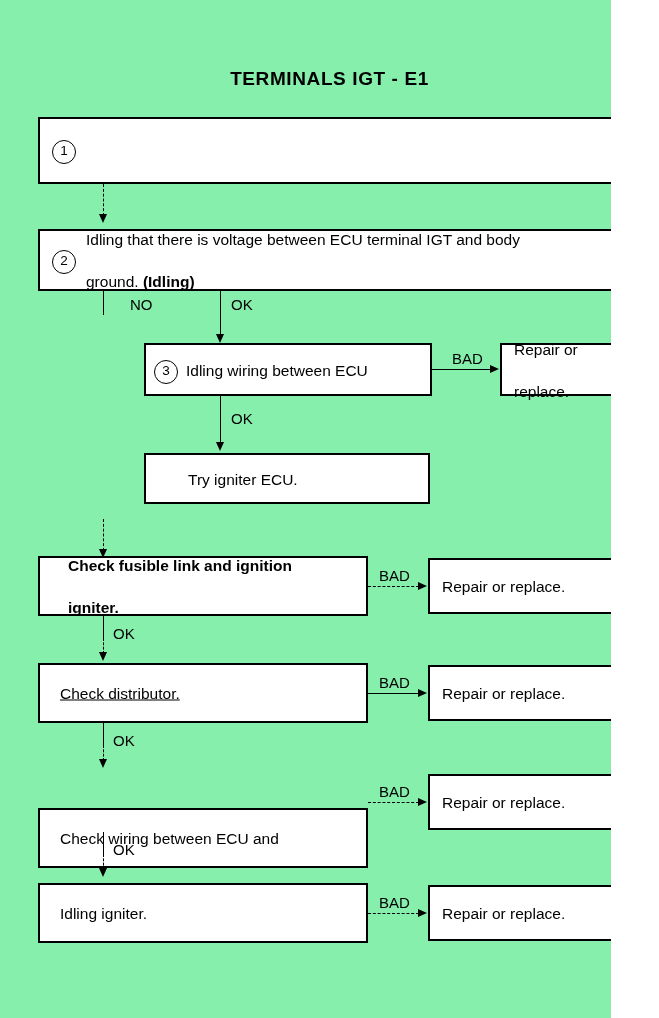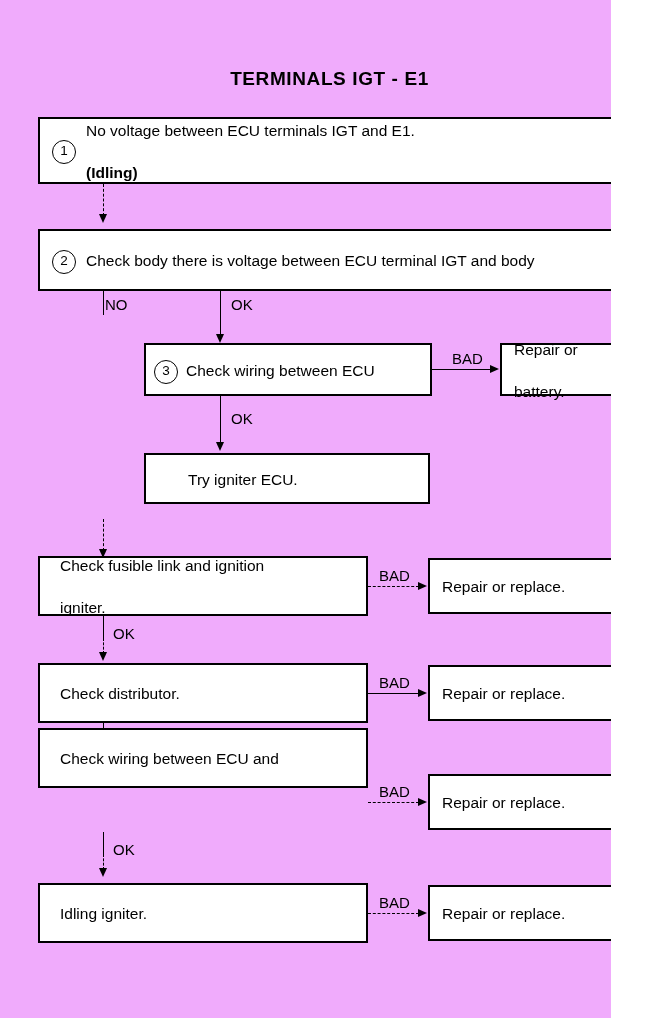--- a/index.html
+++ b/index.html
@@ -8,21 +8,21 @@
     background: #ffffff;
   }
   body {
     font-family: "Liberation Sans", sans-serif;
     color: #000000;
   }
   #page {
     position: relative;
     width: 611px;
     height: 1018px;
-    background: #f0abfc;
+    background: #86efac;
     overflow: hidden;
   }
   .title {
     position: absolute;
     left: 0;
     top: 68px;
     width: 659px;
     text-align: center;
     font-size: 19px;
     font-weight: bold;
@@ -99,109 +99,106 @@
 </style>
 </head>
 <body>
 
 <div id="page">
 
   <div class="title">TERMINALS IGT - E1</div>
 
   <div class="box" style="left:38px; top:117px; width:583px; height:67px;">
     <div class="num" style="left:12px; top:21px;">1</div>
-    <div class="txt txt-mid" style="left:46px;">
-      <div>No voltage between ECU terminals IGT and E1.</div>
-      <div class="bold-part">(Idling)</div>
-    </div>
   </div>
 
   <div class="vline dashed" style="left:103px; top:184px; height:32px;"></div>
   <div class="arrow-down" style="left:98.5px; top:214px;"></div>
 
   <div class="box" style="left:38px; top:229px; width:583px; height:62px;">
     <div class="num" style="left:12px; top:19px;">2</div>
     <div class="txt txt-mid" style="left:46px;">
-      <div>Check body there is voltage between ECU terminal IGT and body</div>
+      <div>Idling that there is voltage between ECU terminal IGT and body</div>
+      <div><span>ground.  </span><span class="bold-part">(Idling)</span></div>
     </div>
   </div>
 
   <div class="vline" style="left:103px; top:291px; height:24px;"></div>
   <div class="vline dashed" style="left:103px; top:519px; height:32px;"></div>
   <div class="arrow-down" style="left:98.5px; top:549px;"></div>
-  <div class="edge-label" style="left:105px; top:296px;">NO</div>
+  <div class="edge-label" style="left:130px; top:296px;">NO</div>
 
   <div class="vline" style="left:220px; top:291px; height:45px;"></div>
   <div class="arrow-down" style="left:215.5px; top:334px;"></div>
   <div class="edge-label" style="left:231px; top:296px;">OK</div>
 
   <div class="box" style="left:144px; top:343px; width:288px; height:53px;">
     <div class="num" style="left:8px; top:15px;">3</div>
     <div class="txt txt-mid" style="left:40px;">
-      <div>Check wiring between ECU</div>
+      <div>Idling wiring between ECU</div>
     </div>
   </div>
 
   <div class="hline" style="left:432px; top:369px; width:59px;"></div>
   <div class="arrow-right" style="left:490px; top:364.5px;"></div>
   <div class="edge-label" style="left:452px; top:350px;">BAD</div>
 
   <div class="box" style="left:500px; top:343px; width:125px; height:53px;padding-left:24px;">
     <div class="txt txt-mid" style="left:12px;">
       <div>Repair or</div>
-      <div>battery.</div>
+      <div>replace.</div>
     </div>
   </div>
 
   <div class="vline" style="left:220px; top:396px; height:48px;"></div>
   <div class="arrow-down" style="left:215.5px; top:442px;"></div>
   <div class="edge-label" style="left:231px; top:410px;">OK</div>
 
   <div class="box" style="left:144px; top:453px; width:286px; height:51px;">
     <div class="txt txt-mid" style="left:42px;">Try igniter ECU.</div>
   </div>
 
   <div class="box" style="left:38px; top:556px; width:330px; height:60px;">
-    <div class="txt txt-mid" style="left:20px;">
+    <div class="txt txt-mid" style="left:28px;font-weight:bold;">
       <div>Check fusible link and ignition</div>
       <div>igniter.</div>
     </div>
   </div>
 
   <div class="hline dashed" style="left:368px; top:586px; width:51px;"></div>
   <div class="arrow-right" style="left:418px; top:581.5px;"></div>
   <div class="edge-label" style="left:379px; top:567px;">BAD</div>
 
   <div class="box" style="left:428px; top:558px; width:192px; height:56px;">
     <div class="txt txt-mid" style="left:12px;">Repair or replace.</div>
   </div>
 
   <div class="vline" style="left:103px; top:616px; height:24px;"></div>
   <div class="vline dashed" style="left:103px; top:638px; height:16px;"></div>
   <div class="arrow-down" style="left:98.5px; top:652px;"></div>
   <div class="edge-label" style="left:113px; top:625px;">OK</div>
 
   <div class="box" style="left:38px; top:663px; width:330px; height:60px;">
-    <div class="txt txt-mid" style="left:20px;">Check distributor.</div>
+    <div class="txt txt-mid" style="left:20px;text-decoration:underline;">Check distributor.</div>
   </div>
 
   <div class="hline" style="left:368px; top:693px; width:51px;"></div>
   <div class="arrow-right" style="left:418px; top:688.5px;"></div>
   <div class="edge-label" style="left:379px; top:674px;">BAD</div>
 
   <div class="box" style="left:428px; top:665px; width:192px; height:56px;">
     <div class="txt txt-mid" style="left:12px;">Repair or replace.</div>
   </div>
 
   <div class="vline" style="left:103px; top:723px; height:24px;"></div>
   <div class="vline dashed" style="left:103px; top:745px; height:16px;"></div>
   <div class="arrow-down" style="left:98.5px; top:759px;"></div>
   <div class="edge-label" style="left:113px; top:732px;">OK</div>
 
-  <div class="box" style="left:38px; top:728px; width:330px; height:60px;">
+  <div class="box" style="left:38px; top:808px; width:330px; height:60px;">
     <div class="txt txt-mid" style="left:20px;">
       <div>Check wiring between ECU and</div>
     </div>
   </div>
 
   <div class="hline dashed" style="left:368px; top:802px; width:51px;"></div>
   <div class="arrow-right" style="left:418px; top:797.5px;"></div>
   <div class="edge-label" style="left:379px; top:783px;">BAD</div>
 
   <div class="box" style="left:428px; top:774px; width:192px; height:56px;">

